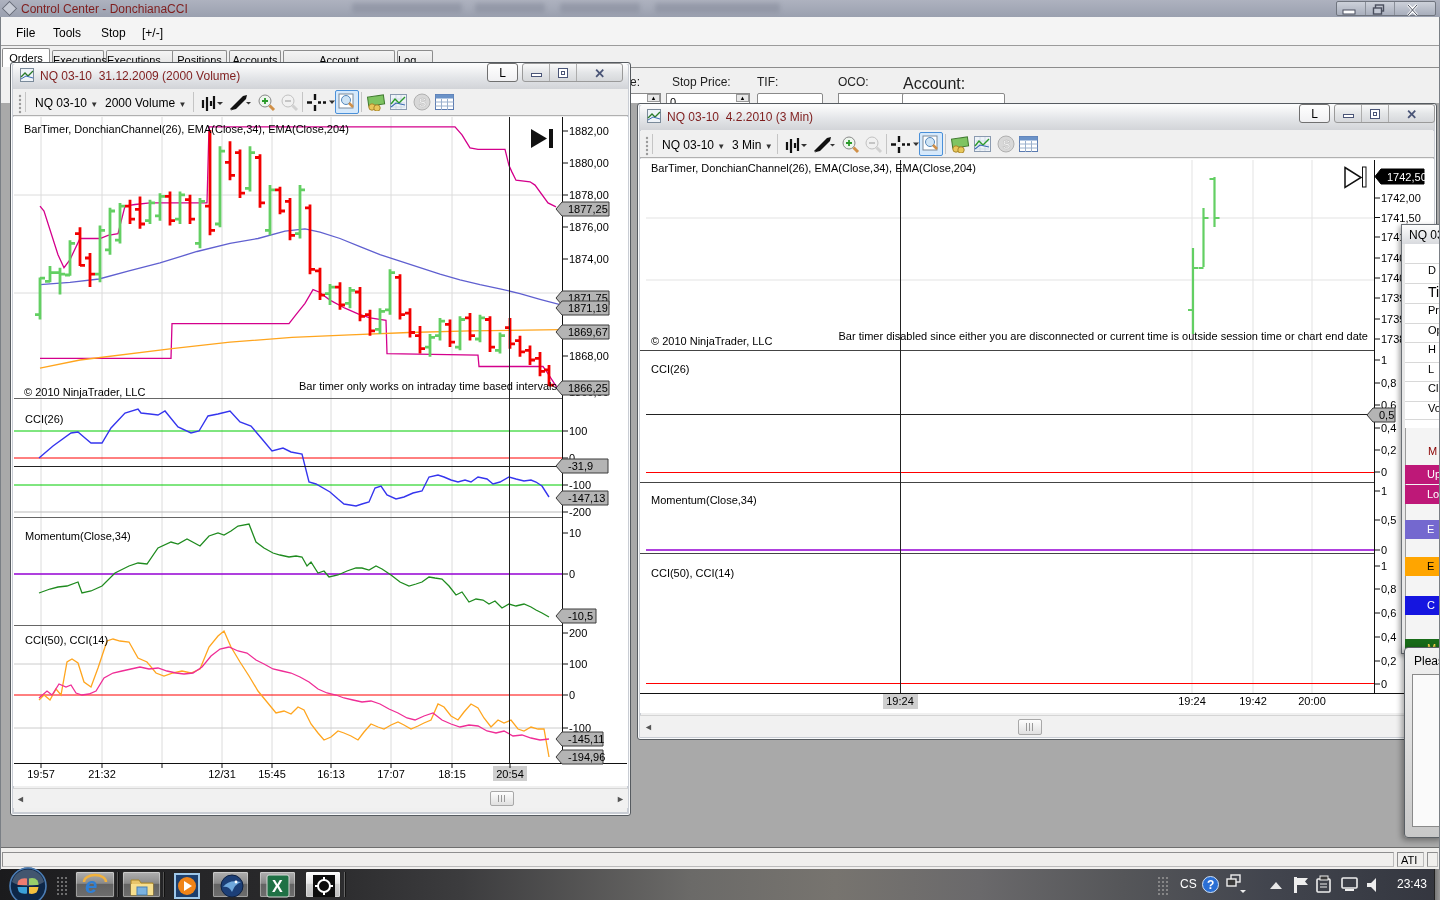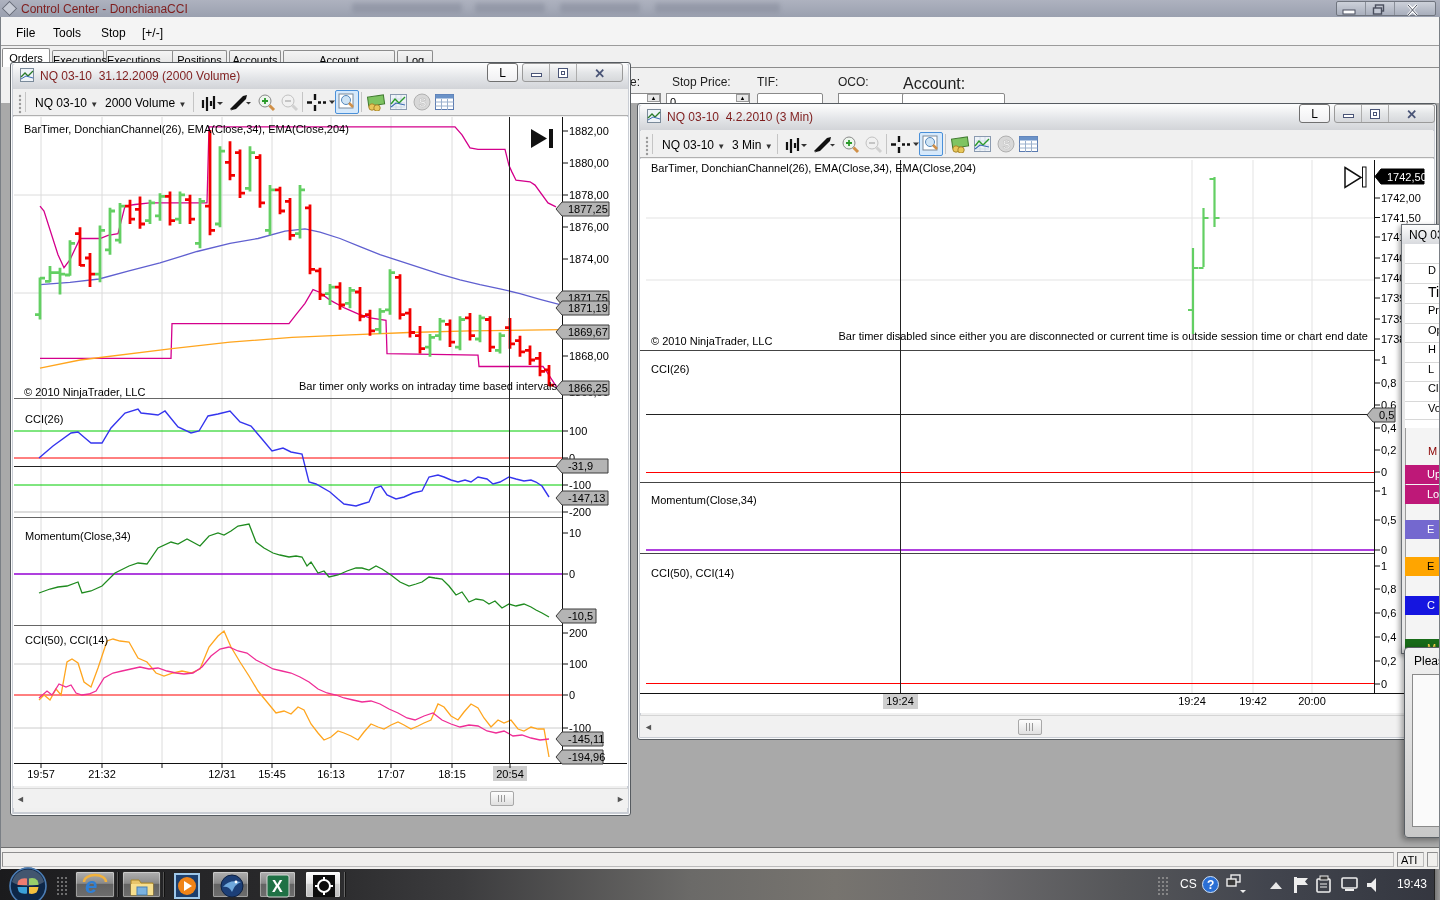--- a/index.html
+++ b/index.html
@@ -41,21 +41,21 @@
 <div class="abs" style="left:101px;top:26px;font-size:12px">Stop</div>
 <div class="abs" style="left:142px;top:26px;font-size:12px">[+/-]</div>
 
 <div class="abs" style="left:0;top:46px;width:1440px;height:57px;background:#f0f0f0"></div>
 <div class="abs" style="left:2px;top:48px;width:48px;height:19px;background:#fff;border:1px solid #8c8c8c;border-bottom:none;border-radius:2px 2px 0 0;font-size:11px;text-align:center;padding-top:3px">Orders</div>
 <div class="abs" style="left:52px;top:50px;width:52px;height:17px;background:linear-gradient(#f4f4f4,#e2e2e2);border:1px solid #8c8c8c;border-bottom:none;border-radius:2px 2px 0 0;font-size:11px;text-align:center;padding-top:3px">Executions</div>
 <div class="abs" style="left:106px;top:50px;width:68px;height:17px;background:linear-gradient(#f4f4f4,#e2e2e2);border:1px solid #8c8c8c;border-bottom:none;border-radius:2px 2px 0 0;font-size:11px;text-align:left;padding-top:3px">Executions</div>
 <div class="abs" style="left:172px;top:50px;width:55px;height:17px;background:linear-gradient(#f4f4f4,#e2e2e2);border:1px solid #8c8c8c;border-bottom:none;border-radius:2px 2px 0 0;font-size:11px;text-align:center;padding-top:3px">Positions</div>
 <div class="abs" style="left:229px;top:50px;width:52px;height:17px;background:linear-gradient(#f4f4f4,#e2e2e2);border:1px solid #8c8c8c;border-bottom:none;border-radius:2px 2px 0 0;font-size:11px;text-align:center;padding-top:3px">Accounts</div>
 <div class="abs" style="left:283px;top:50px;width:112px;height:17px;background:linear-gradient(#f4f4f4,#e2e2e2);border:1px solid #8c8c8c;border-bottom:none;border-radius:2px 2px 0 0;font-size:11px;text-align:center;padding-top:3px">Account DonchianaCCI</div>
-<div class="abs" style="left:397px;top:50px;width:36px;height:17px;background:linear-gradient(#f4f4f4,#e2e2e2);border:1px solid #8c8c8c;border-bottom:none;border-radius:2px 2px 0 0;font-size:11px;text-align:center;padding-top:3px">Log</div>
+<div class="abs" style="left:397px;top:50px;width:36px;height:17px;background:linear-gradient(#f4f4f4,#e2e2e2);border:1px solid #8c8c8c;border-bottom:none;border-radius:2px 2px 0 0;font-size:11px;text-align:left;padding-top:3px">Log</div>
 <div class="abs" style="left:0;top:67px;width:1440px;height:1px;background:#8c8c8c"></div>
 
 <div class="abs" style="left:630px;top:75px;font-size:12px;color:#222">e:</div>
 <div class="abs" style="left:672px;top:75px;font-size:12px;color:#222">Stop Price:</div>
 <div class="abs" style="left:757px;top:75px;font-size:12px;color:#222">TIF:</div>
 <div class="abs" style="left:838px;top:75px;font-size:12px;color:#222">OCO:</div>
 <div class="abs" style="left:903px;top:75px;font-size:16px;color:#222">Account:</div>
 <div class="abs" style="left:628px;top:93px;width:33px;height:18px;background:#fff;border:1px solid #8a8a8a"></div>
 <div class="abs" style="left:647px;top:94px;width:13px;height:8px;background:#e8e8e8;border:1px solid #999;font-size:6px;text-align:center;line-height:7px">▲</div>
 <div class="abs" style="left:666px;top:93px;width:84px;height:18px;background:#fff;border:1px solid #8a8a8a;font-size:11px;padding:2px 3px">0</div>
@@ -184,21 +184,21 @@
     <rect x="5" y="1" width="8" height="4" fill="#3a3a3a" stroke="#eee"></rect>
     <path d="M5 9 h7 M5 12 h7" stroke="#eee"></path>
   </svg>
 <svg class="abs" style="left:1340px;top:876px" width="22" height="18">
     <rect x="2" y="2" width="15" height="10" rx="1" fill="none" stroke="#eee" stroke-width="1.6"></rect>
     <rect x="5" y="13" width="9" height="2" fill="#eee"></rect>
   </svg>
 <svg class="abs" style="left:1364px;top:875px" width="20" height="20">
     <path d="M3 8 H7 L12 3 V17 L7 12 H3 Z" fill="#eee"></path>
   </svg>
-<div class="abs" style="left:1397px;top:877px;font-size:12px;color:#fff">19:43</div>
+<div class="abs" style="left:1397px;top:877px;font-size:12px;color:#fff">23:43</div>
 <div class="abs" style="left:1434px;top:869px;width:6px;height:31px;background:linear-gradient(90deg,#777,#999);border-left:1px solid #222"></div>
 <div class="abs" style="left:10px;top:62px;width:621px;height:754px;background:#f0f0f0;border:1px solid #565b60;border-radius:3px;box-shadow:inset 0 0 0 1px #fafbfc,inset 0 0 0 3px #c9cdd4"></div>
 <div class="abs" style="left:13px;top:64px;width:615px;height:25px;background:linear-gradient(#fdfdfd,#e3e5e8 55%,#d2d4d8);border-radius:2px 2px 0 0"></div>
 <svg class="abs" style="left:20px;top:68px" width="14" height="14">
     <rect x="0.5" y="0.5" width="13" height="13" fill="#eef3f8" stroke="#7a8a9a"></rect>
     <path d="M1 9 L5 5 L8 8 L13 3" stroke="#2a7a2a" stroke-width="1.3" fill="none"></path>
     <path d="M1 11 L6 8 L13 10" stroke="#3a6ab0" stroke-width="1" fill="none"></path>
   </svg>
 <div class="abs ttl" style="left:40px;top:69px">NQ 03-10&nbsp; 31.12.2009 (2000 Volume)</div>
 <div class="abs" style="left:487px;top:63px;width:31px;height:19px;background:linear-gradient(#fff,#f0f0f2);border:1px solid #707070;border-radius:3px;text-align:center;font-size:12px;line-height:18px">L</div>

